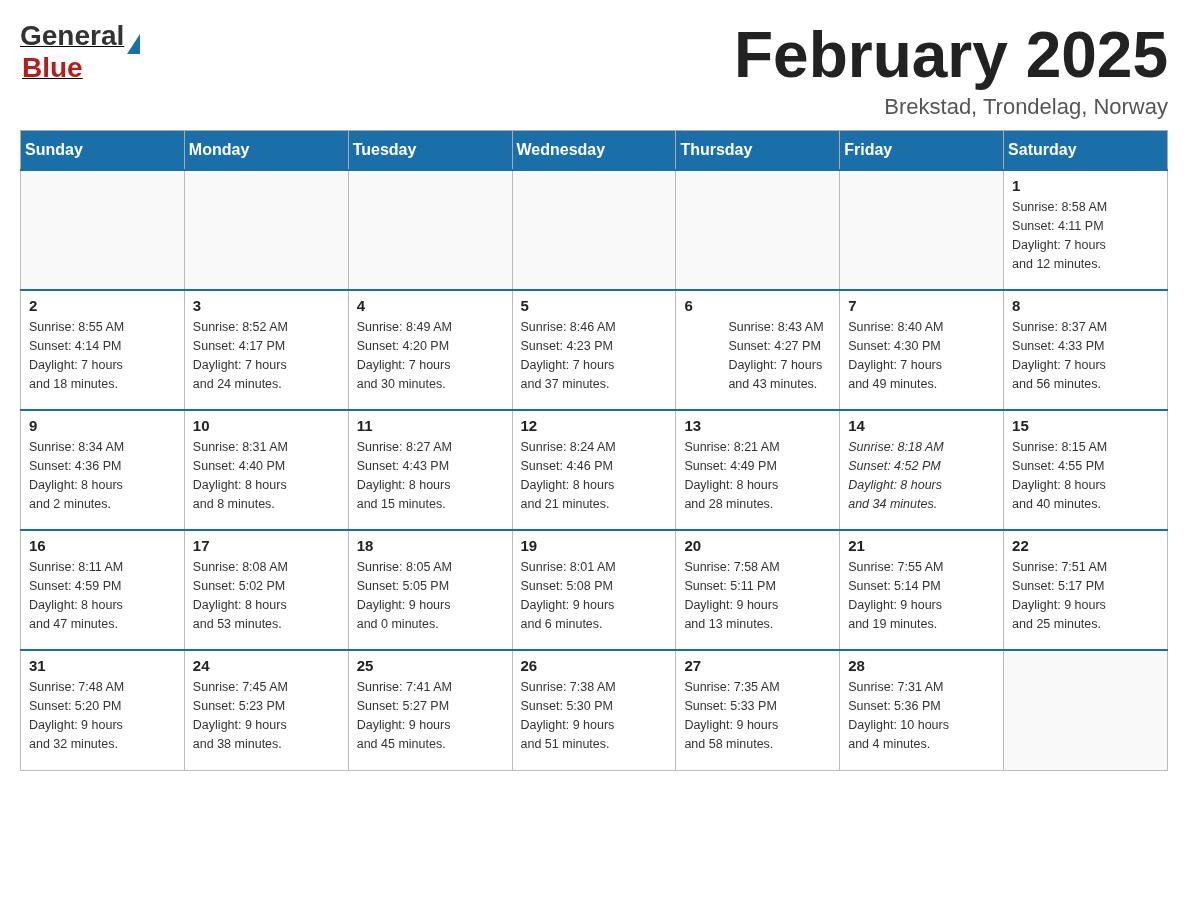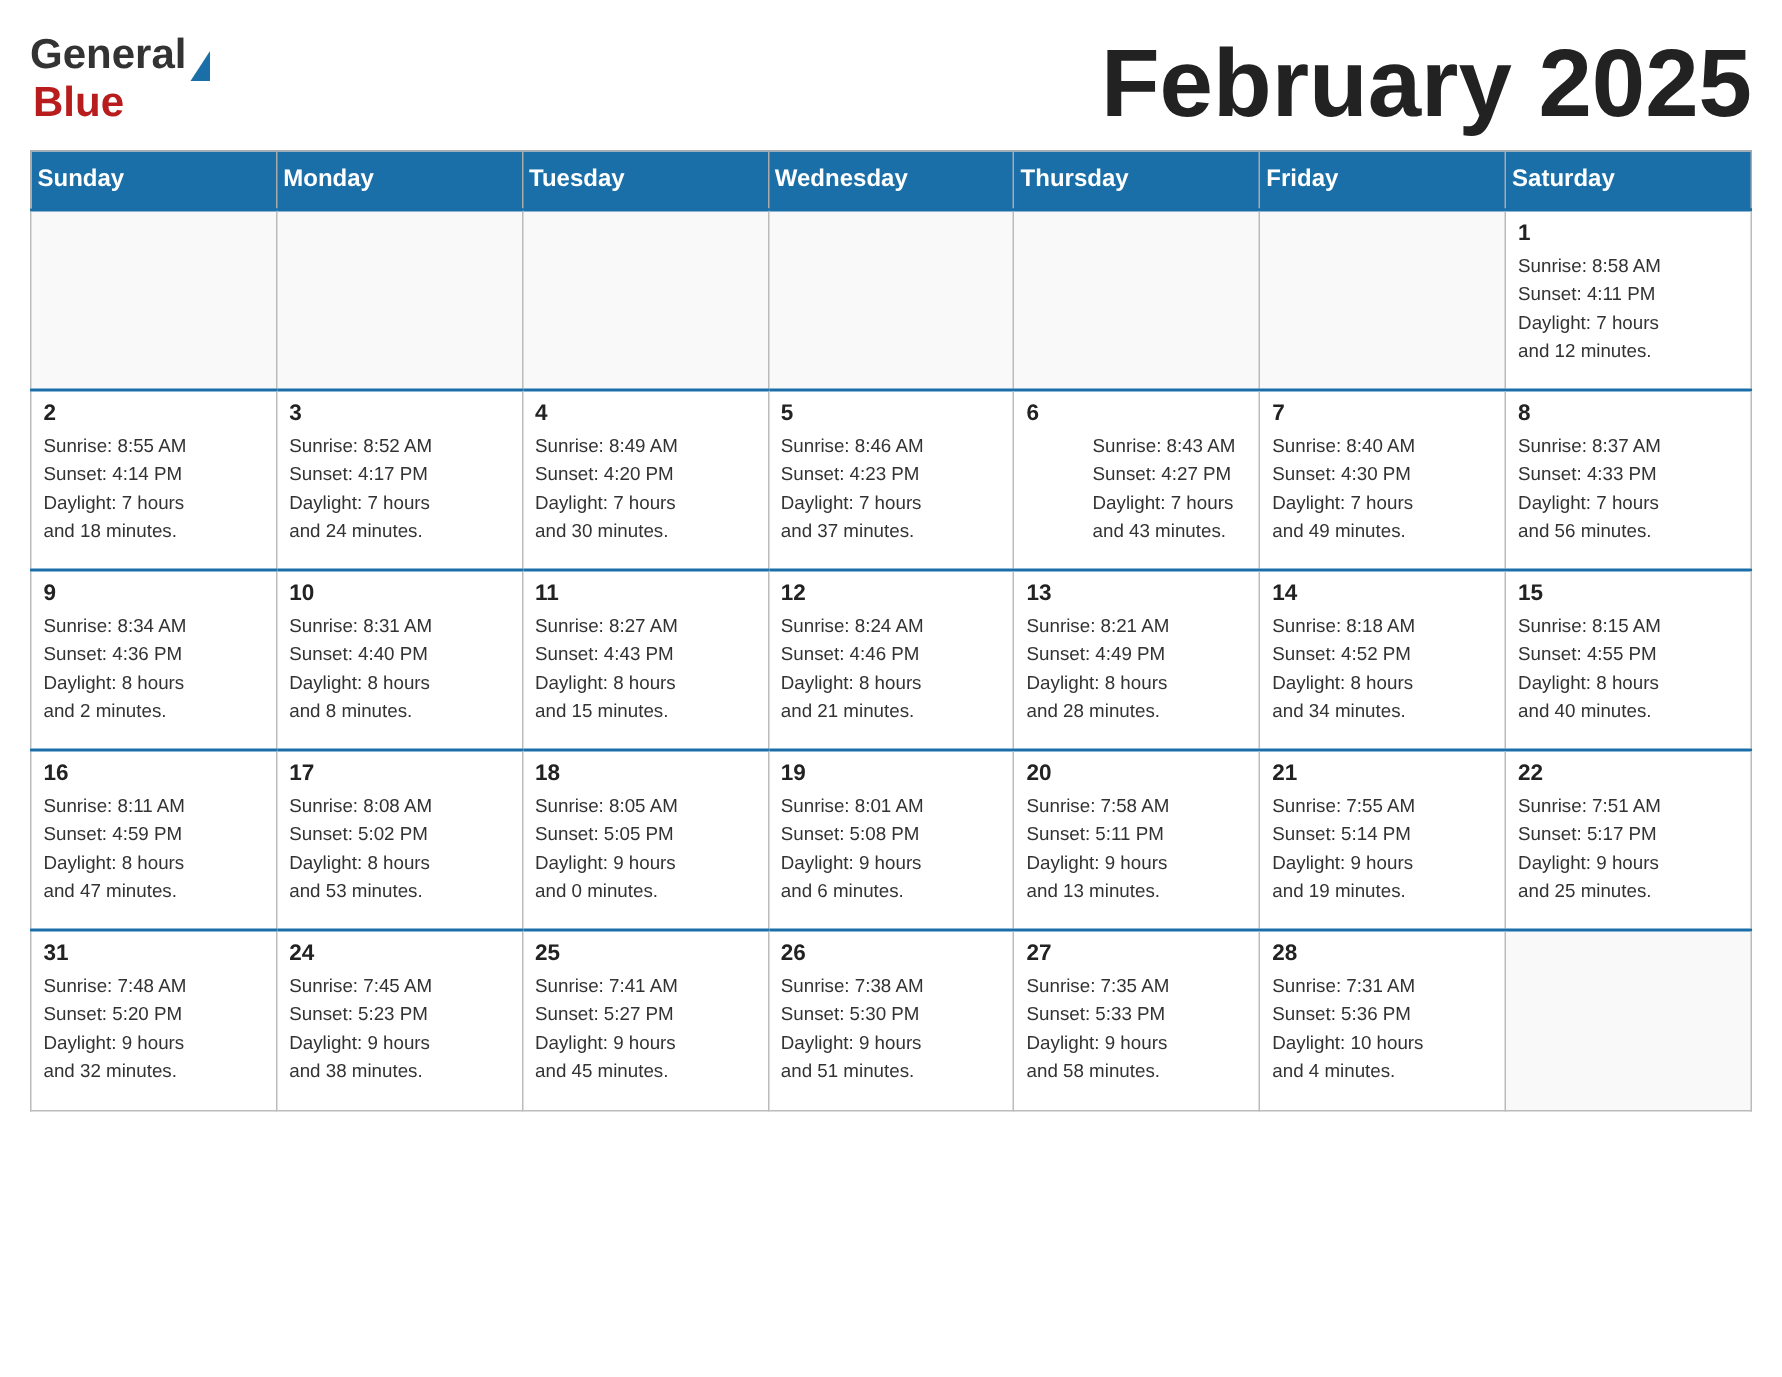--- a/index.html
+++ b/index.html
@@ -12,20 +12,21 @@
     }
     .header {
       display: flex;
       justify-content: space-between;
       align-items: flex-start;
       margin-bottom: 10px;
     }
     .logo {
       display: flex;
       align-items: flex-start;
+      text-decoration: underline;
     }
     .title-block {
       text-align: right;
     }
     .month-title {
       font-size: 64px;
       font-weight: bold;
       color: #222;
       line-height: 1.1;
     }
@@ -82,20 +83,21 @@
 <div class="header">
   <div class="logo">
     <span>
       <span style="font-size:28px;font-weight:bold;color:#333;font-family:Arial,sans-serif;">General</span><span style="display:inline-block;width:0;height:0;border-left:13px solid transparent;border-bottom:20px solid #1a6fa8;margin-left:3px;margin-bottom:-2px;vertical-align:bottom;"></span>
       <br>
       <span style="font-size:28px;font-weight:bold;color:#b91c1c;font-family:Arial,sans-serif;margin-left:2px;">Blue</span>
     </span>
   </div>
   <div class="title-block">
     <div class="month-title">February 2025</div>
+    <div class="location">Brekstad, Trondelag, Norway</div>
   </div>
 </div>
 
 <table class="calendar">
   <thead>
     <tr>
       <th>Sunday</th>
       <th>Monday</th>
       <th>Tuesday</th>
       <th>Wednesday</th>
@@ -202,21 +204,21 @@
         </td>
         <td>
           <div class="day-number">13</div>
           <div class="day-info" style="white-space: pre-line;">Sunrise: 8:21 AM
 Sunset: 4:49 PM
 Daylight: 8 hours
 and 28 minutes.</div>
         </td>
         <td>
           <div class="day-number">14</div>
-          <div class="day-info" style="white-space: pre-line;">Sunrise: 8:18 AM
+          <div class="day-info" style="white-space: pre-line; font-style: italic;">Sunrise: 8:18 AM
 Sunset: 4:52 PM
 Daylight: 8 hours
 and 34 minutes.</div>
         </td>
         <td>
           <div class="day-number">15</div>
           <div class="day-info" style="white-space: pre-line;">Sunrise: 8:15 AM
 Sunset: 4:55 PM
 Daylight: 8 hours
 and 40 minutes.</div>

